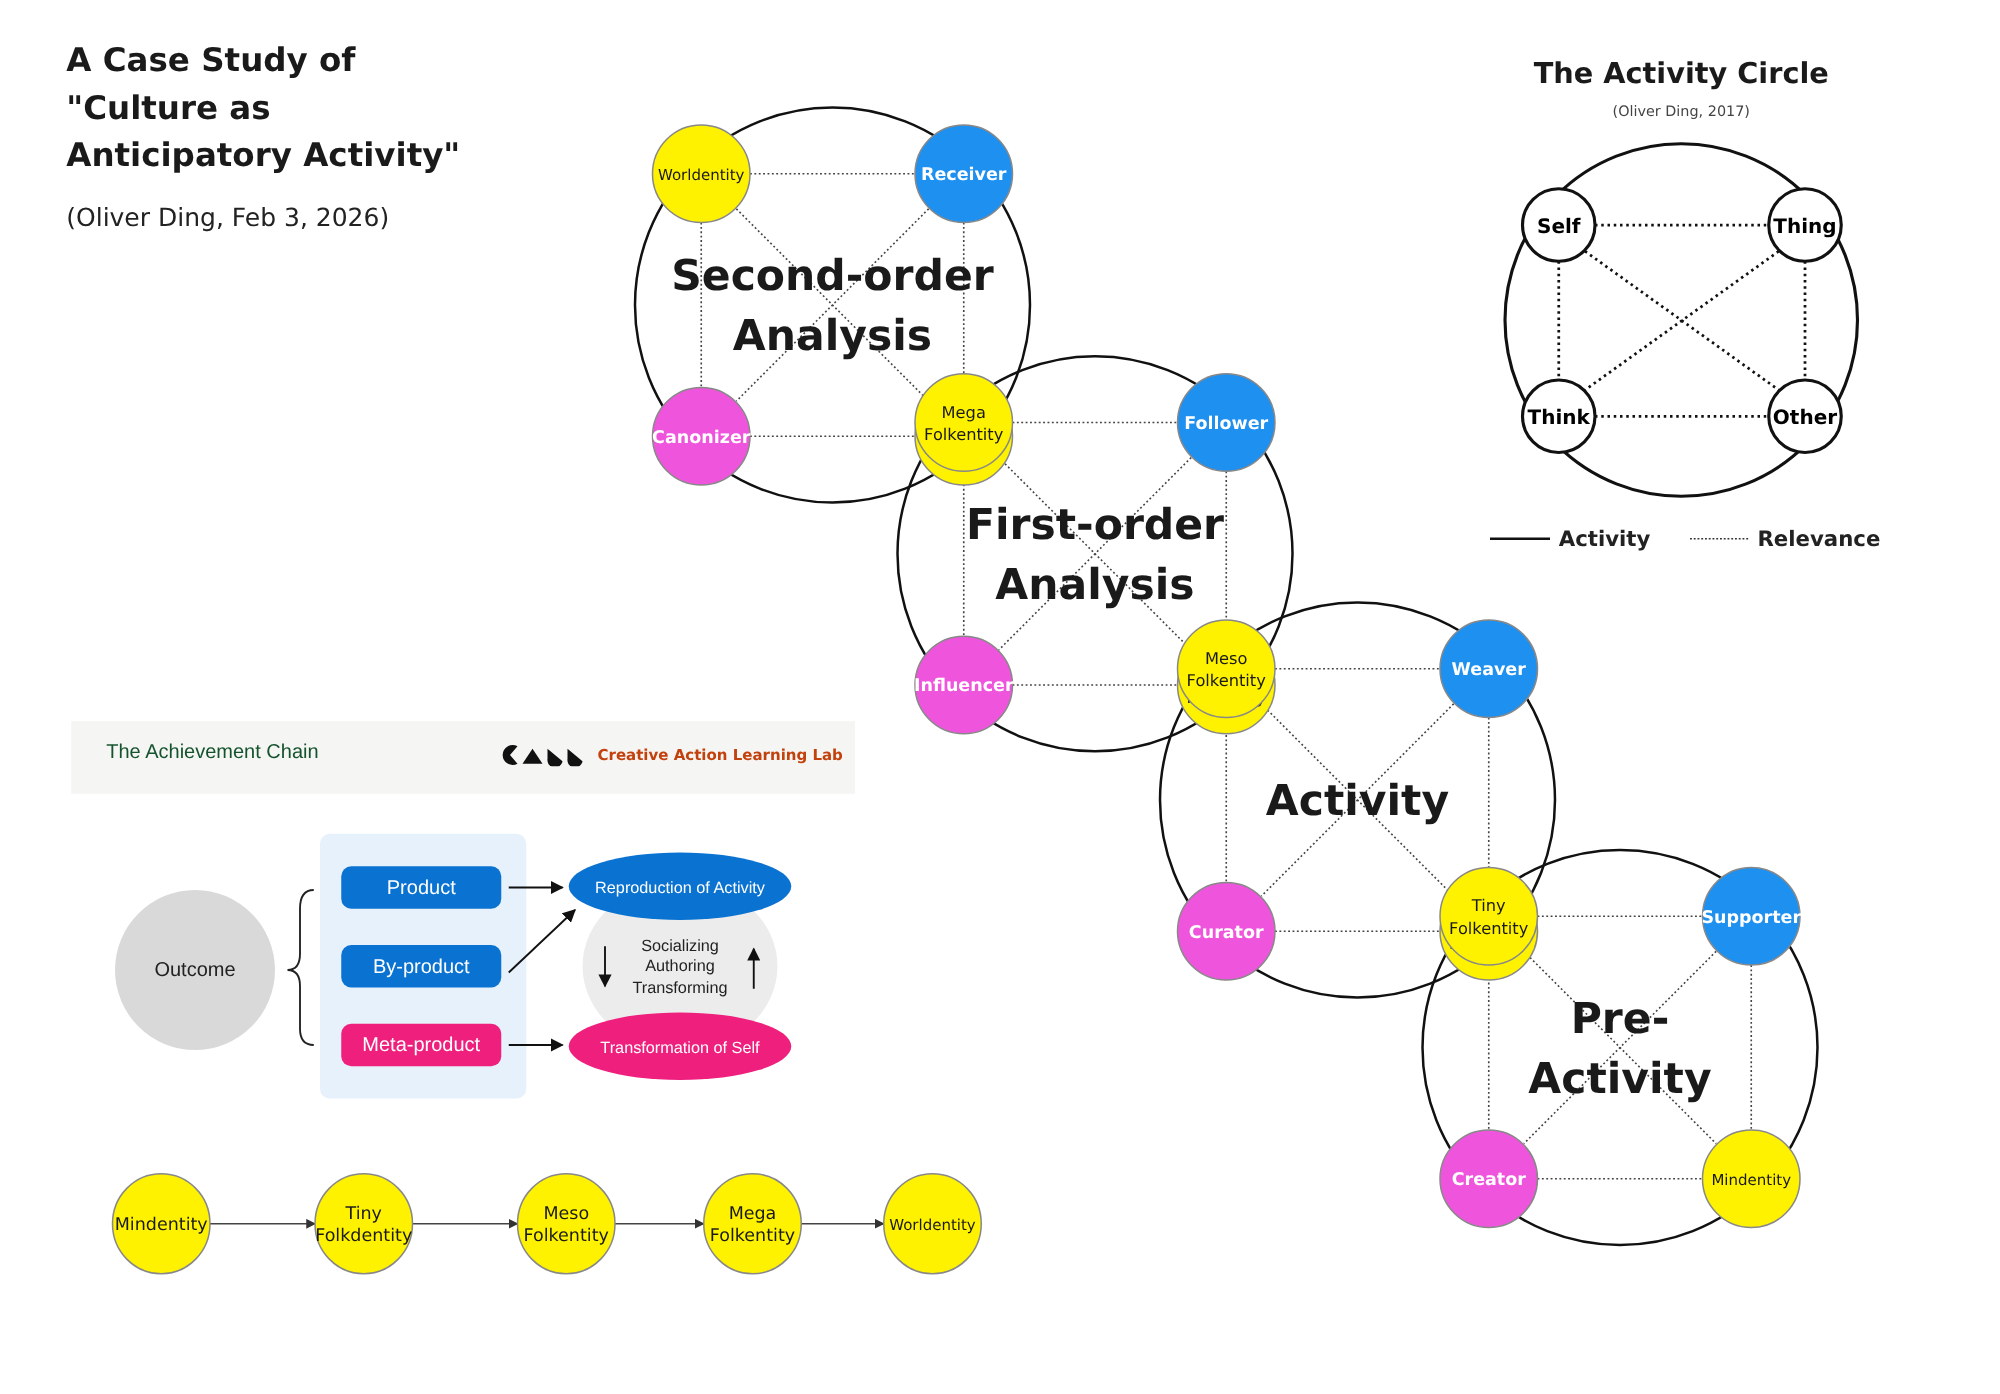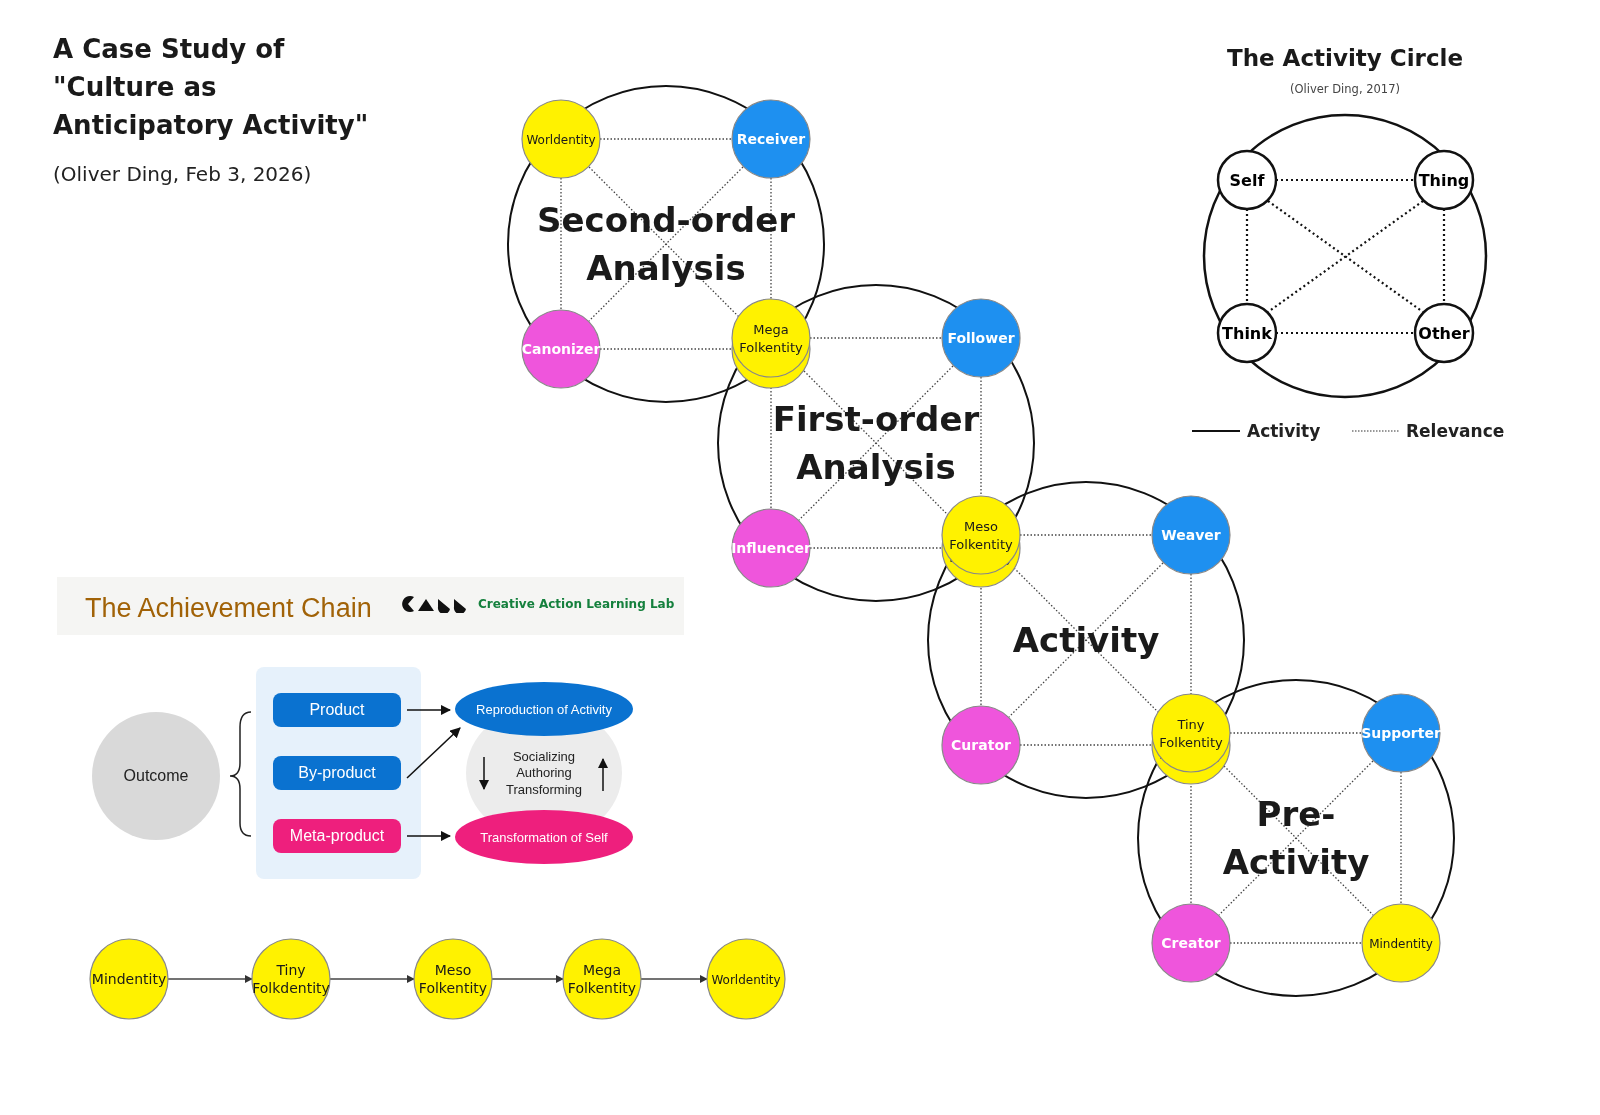--- a/index.html
+++ b/index.html
@@ -6,24 +6,24 @@
     body { width: 1600px; height: 1115px; position: relative; overflow: hidden;
            font-family: "DejaVu Sans", sans-serif; color: #1c1c1c; }
     .title-block { position: absolute; left: 53px; top: 30px; }
     .title-line { font-weight: bold; font-size: 26px; line-height: 38px; color: #1a1a1a; }
     .subtitle { font-size: 20px; margin-top: 18px; color: #222; }
 
     #main-svg { position: absolute; left: 0; top: 0; }
 
     .ach-panel { position: absolute; left: 57px; top: 577px; width: 627px; height: 302px; background: #ffffff; }
     .ach-header { position: absolute; left: 0; top: 0; width: 627px; height: 58px; background: #f5f5f3; }
-    .ach-title { position: absolute; left: 28px; top: 16px; font-family: "Liberation Sans", sans-serif; font-size: 27px; color: #a16207; }
+    .ach-title { position: absolute; left: 28px; top: 16px; font-family: "Liberation Sans", sans-serif; font-size: 16px; color: #14532d; }
     .lab-logo { position: absolute; left: 343px; top: 18px; display: flex; align-items: center; gap: 8px; }
     .lab-mark { display: inline-block; width: 70px; height: 18px; }
-    .lab-name { font-weight: bold; font-size: 12px; color: #15803d; }
+    .lab-name { font-weight: bold; font-size: 12px; color: #c2410c; }
   </style>
 </head>
 <body>
 
 <div class="title-block">
   <div class="title-line">A Case Study of</div>
   <div class="title-line">"Culture as</div>
   <div class="title-line">Anticipatory Activity"</div>
   <div class="subtitle">(Oliver Ding, Feb 3, 2026)</div>
 </div>

